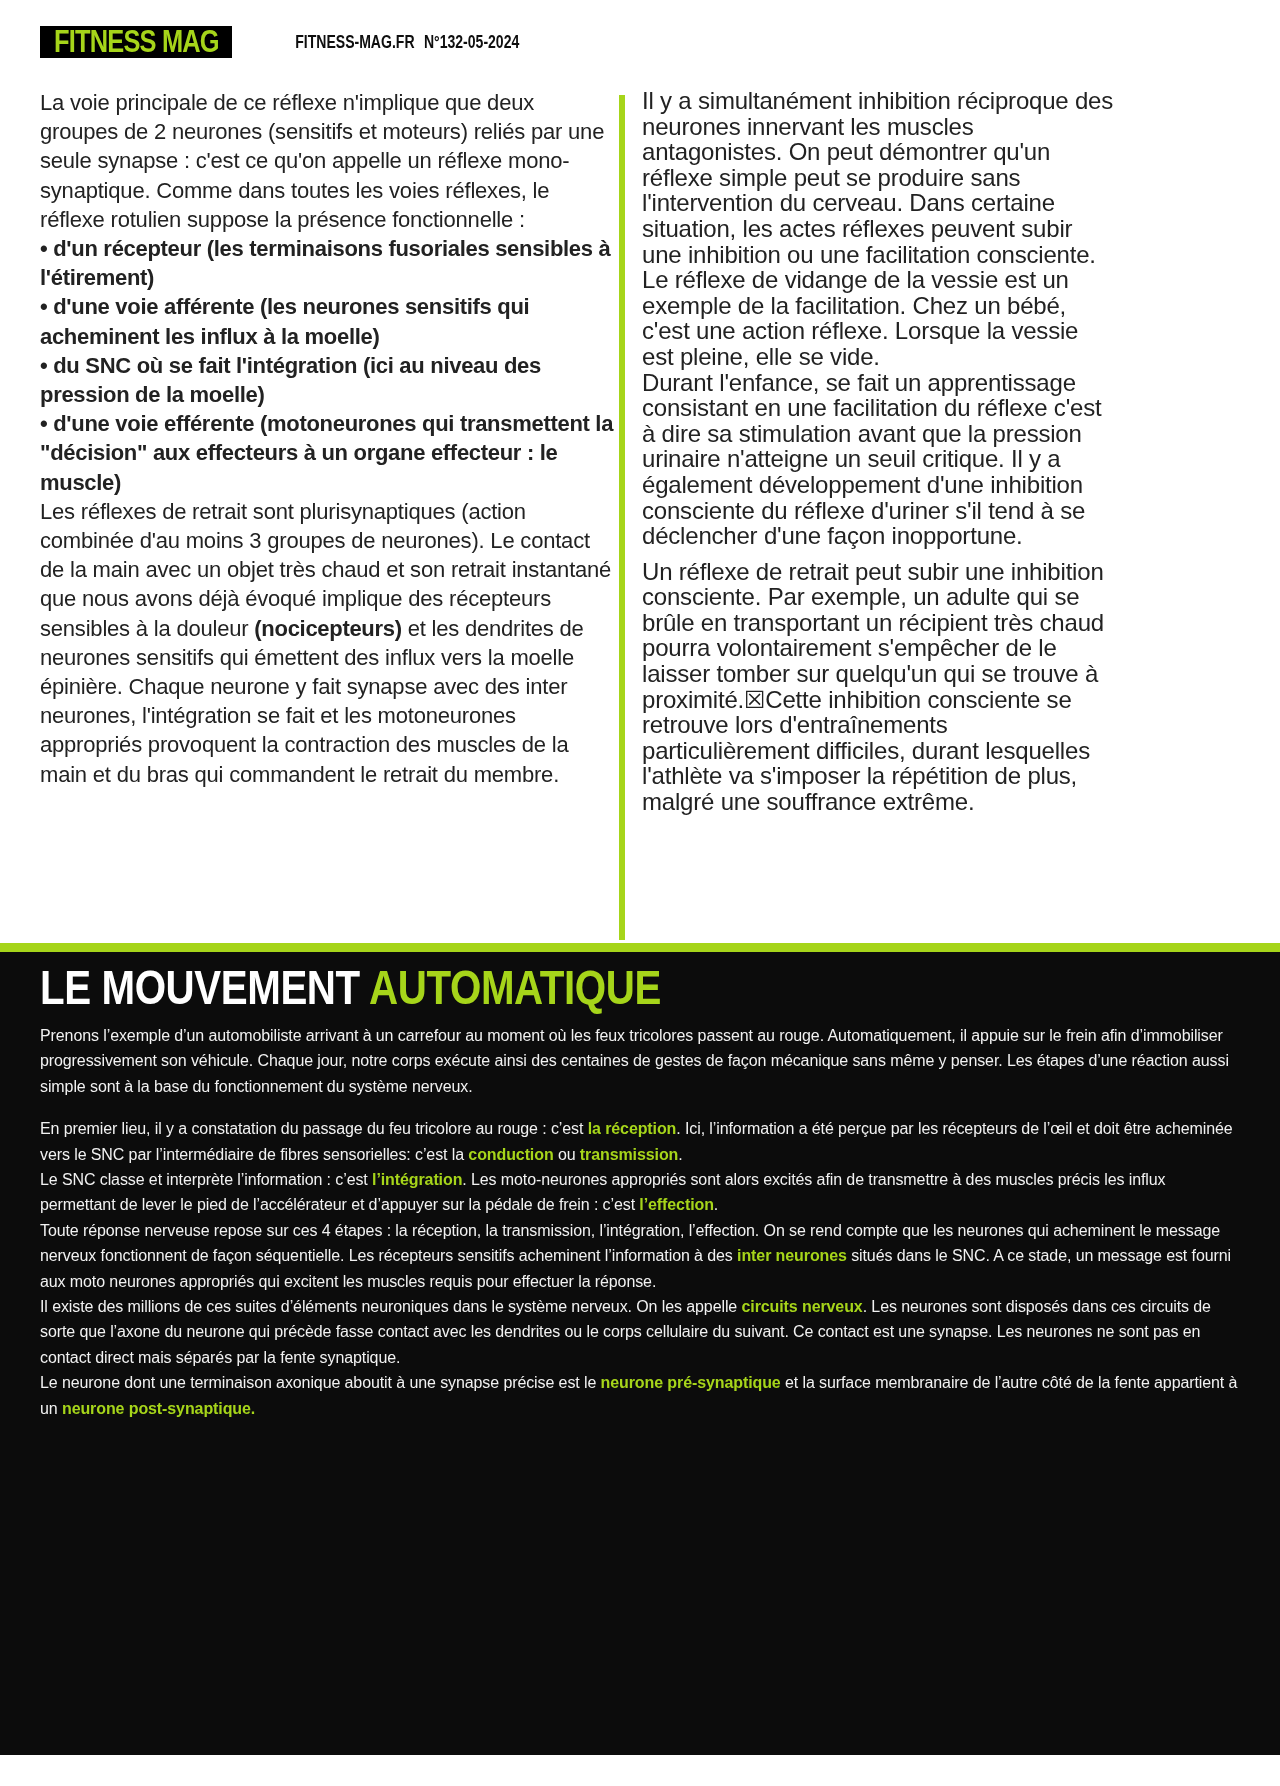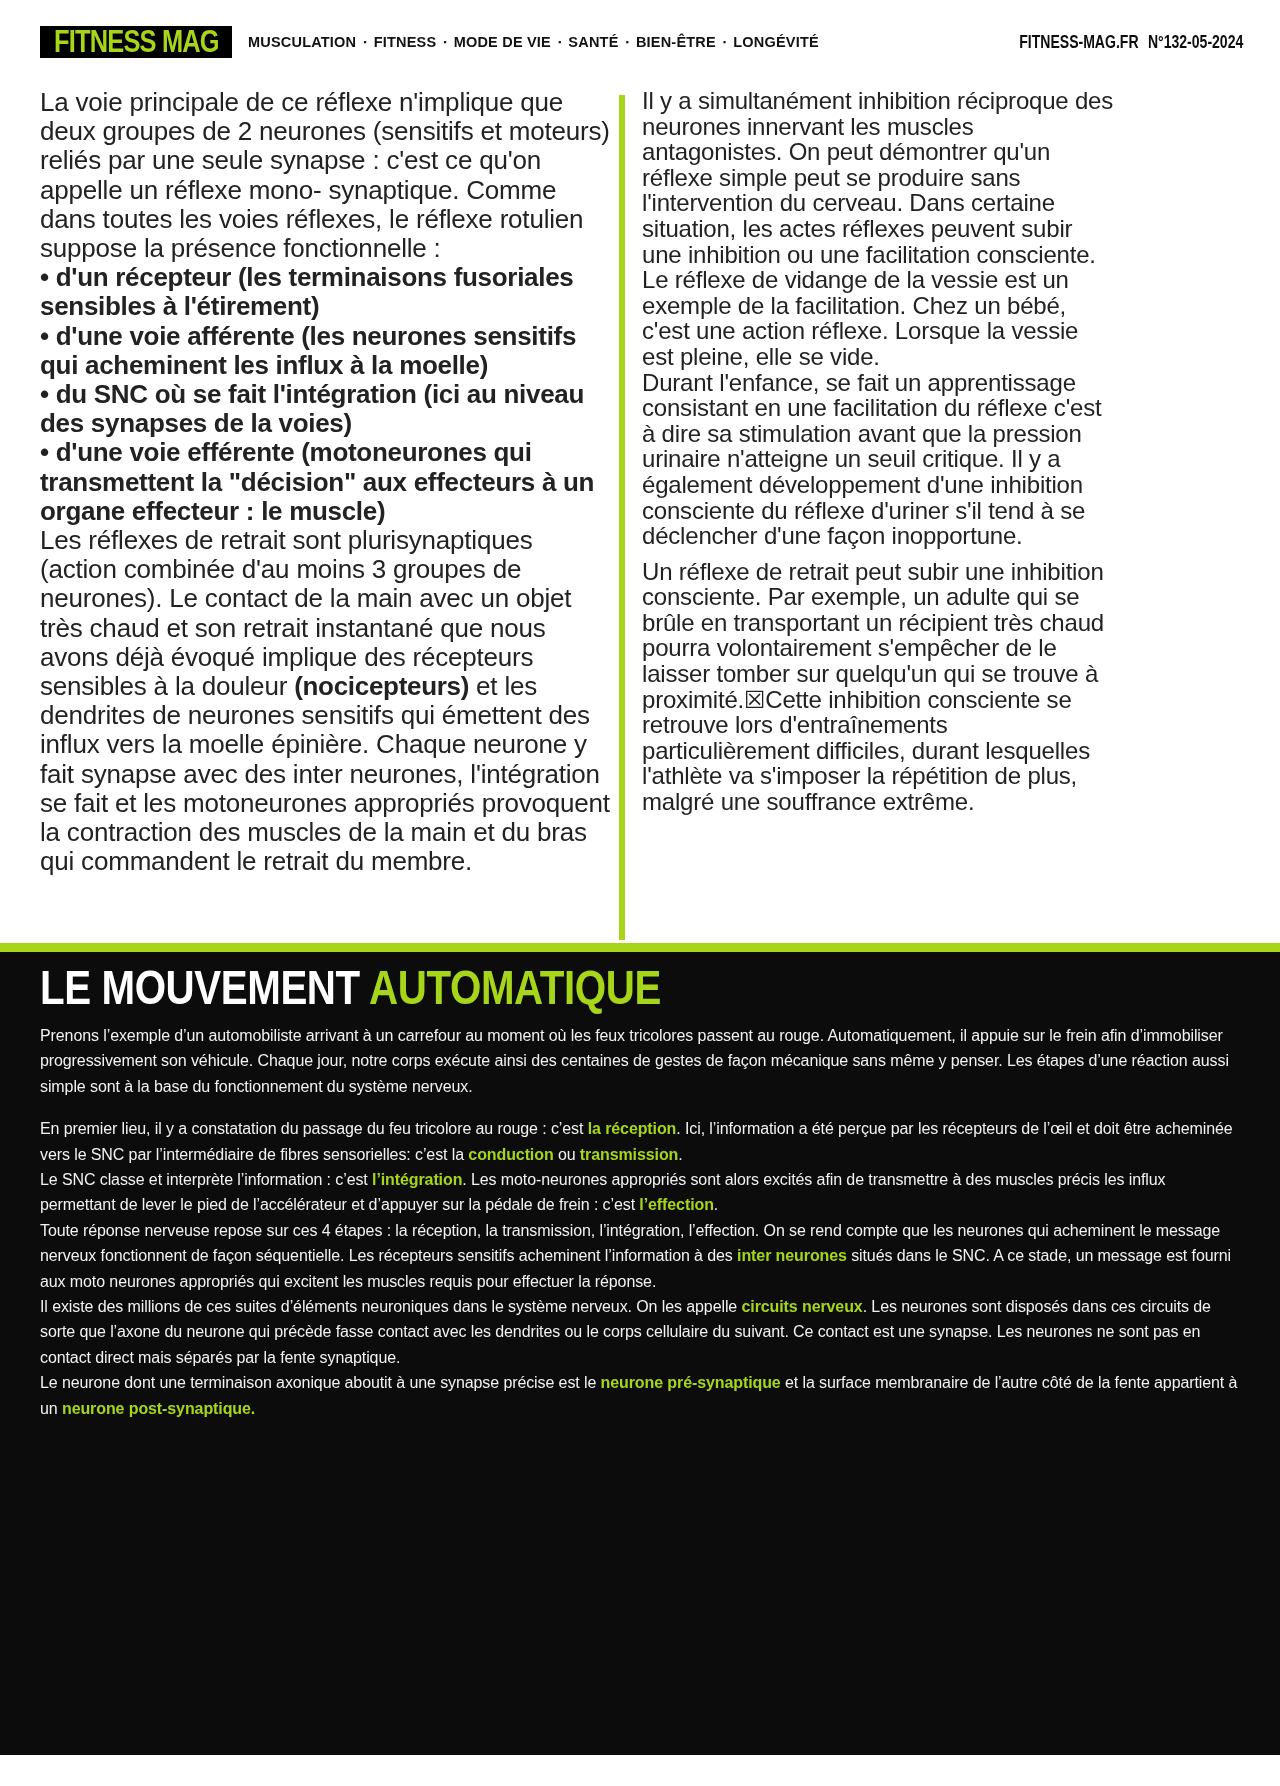--- a/index.html
+++ b/index.html
@@ -14,21 +14,21 @@
   .masthead{position:absolute;top:22px;left:40px;right:37px;height:40px;display:flex;align-items:center;}
   .logo-box{background:#000;color:var(--accent);height:32px;width:192px;display:flex;align-items:center;justify-content:center;flex:0 0 auto;}
   .logo-box span{font-weight:700;font-size:31px;letter-spacing:-1px;transform:scaleX(.82);transform-origin:center;white-space:nowrap;}
   .categories{margin-left:16px;font-weight:700;font-size:14.5px;letter-spacing:.2px;color:#121212;white-space:nowrap;flex:1 1 auto;}
   .cat-sep{font-size:9px;vertical-align:2px;margin:0 7px;color:#121212;}
   .issue{font-weight:700;font-size:18px;color:#0e0e0e;white-space:nowrap;transform:scaleX(.78);transform-origin:right center;}
   .issue .num{margin-left:12px;}
 
   
   .col{position:absolute;top:88px;color:#222;}
-  .col-left{left:40px;width:575px;font-size:26px;line-height:29.2px;letter-spacing:-.2px;}
+  .col-left{left:40px;width:575px;font-size:22px;line-height:29.2px;letter-spacing:-.2px;}
   .col-right{left:642px;width:472px;font-size:24px;line-height:25.6px;letter-spacing:-.2px;}
   .divider{position:absolute;left:619px;top:95px;width:6px;height:845px;background:var(--accent);}
 
   .para{margin:0;}
   .para.gap{margin-top:10px;}
   .seg{white-space:pre-wrap;}
   .seg.bold{font-weight:700;letter-spacing:-.3px;}
 
   
   .feature{position:absolute;left:0;top:943px;width:1280px;height:985px;}
@@ -43,31 +43,30 @@
   .feature-body .para.gap{margin-top:17px;}
   .feature-body .seg.green{color:var(--accent);font-weight:700;}
 </style>
 </head>
 <body>
 
 <header class="masthead">
   <div class="logo-box">
     <span>FITNESS MAG</span>
   </div>
-  <nav class="categories"><span class="cat">MUSCULATION</span><span class="cat-sep">▪</span><span class="cat">FITNESS</span><span class="cat-sep">▪</span><span class="cat">MODE DE VIE</span><span class="cat-sep">▪</span><span class="cat">SANTÉ</span><span class="cat-sep">▪</span><span class="cat">BIEN-ÊTRE</span><span class="cat-sep">▪</span><span class="cat">LONGÉVITÉ</span></nav>
   <div class="issue">
     <span>FITNESS-MAG.FR</span><span class="num">N°132-05-2024</span>
   </div>
 </header>
 
 <section class="col col-left">
     <p class="para"><span class="seg normal">La voie principale de ce réflexe n'implique que deux groupes de 2 neurones (sensitifs et moteurs) reliés par une seule synapse : c'est ce qu'on appelle un réflexe mono- synaptique. Comme dans toutes les voies réflexes, le réflexe rotulien suppose la présence fonctionnelle :</span></p>
     <p class="para"><span class="seg bold">• d'un récepteur (les terminaisons fusoriales sensibles à l'étirement)</span></p>
     <p class="para"><span class="seg bold">• d'une voie afférente (les neurones sensitifs qui acheminent les influx à la moelle)</span></p>
-    <p class="para"><span class="seg bold">• du SNC où se fait l'intégration (ici au niveau des synapses de la voies)</span></p>
+    <p class="para"><span class="seg bold">• du SNC où se fait l'intégration (ici au niveau des pression de la moelle)</span></p>
     <p class="para"><span class="seg bold">• d'une voie efférente (motoneurones qui transmettent la "décision" aux effecteurs à un organe effecteur : le muscle)</span></p>
     <p class="para"><span class="seg normal">Les réflexes de retrait sont plurisynaptiques (action combinée d'au moins 3 groupes de neurones). Le contact de la main avec un objet très chaud et son retrait instantané que nous avons déjà évoqué implique des récepteurs sensibles à la douleur </span><span class="seg bold">(nocicepteurs)</span><span class="seg normal"> et les dendrites de neurones sensitifs qui émettent des influx vers la moelle épinière. Chaque neurone y fait synapse avec des inter neurones, l'intégration se fait et les motoneurones appropriés provoquent la contraction des muscles de la main et du bras qui commandent le retrait du membre.</span></p>
   </section>
 <div class="divider"></div>
 <section class="col col-right">
     <p class="para"><span class="seg normal">Il y a simultanément inhibition réciproque des neurones innervant les muscles antagonistes. On peut démontrer qu'un réflexe simple peut se produire sans l'intervention du cerveau. Dans certaine situation, les actes réflexes peuvent subir une inhibition ou une facilitation consciente. Le réflexe de vidange de la vessie est un exemple de la facilitation. Chez un bébé, c'est une action réflexe. Lorsque la vessie est pleine, elle se vide.</span></p>
     <p class="para"><span class="seg normal">Durant l'enfance, se fait un apprentissage consistant en une facilitation du réflexe c'est à dire sa stimulation avant que la pression urinaire n'atteigne un seuil critique. Il y a également développement d'une inhibition consciente du réflexe d'uriner s'il tend à se déclencher d'une façon inopportune.</span></p>
     <p class="para gap"><span class="seg normal">Un réflexe de retrait peut subir une inhibition consciente. Par exemple, un adulte qui se brûle en transportant un récipient très chaud pourra volontairement s'empêcher de le laisser tomber sur quelqu'un qui se trouve à proximité.☒Cette inhibition consciente se retrouve lors d'entraînements particulièrement difficiles, durant lesquelles l'athlète va s'imposer la répétition de plus, malgré une souffrance extrême.</span></p>
   </section>
 

